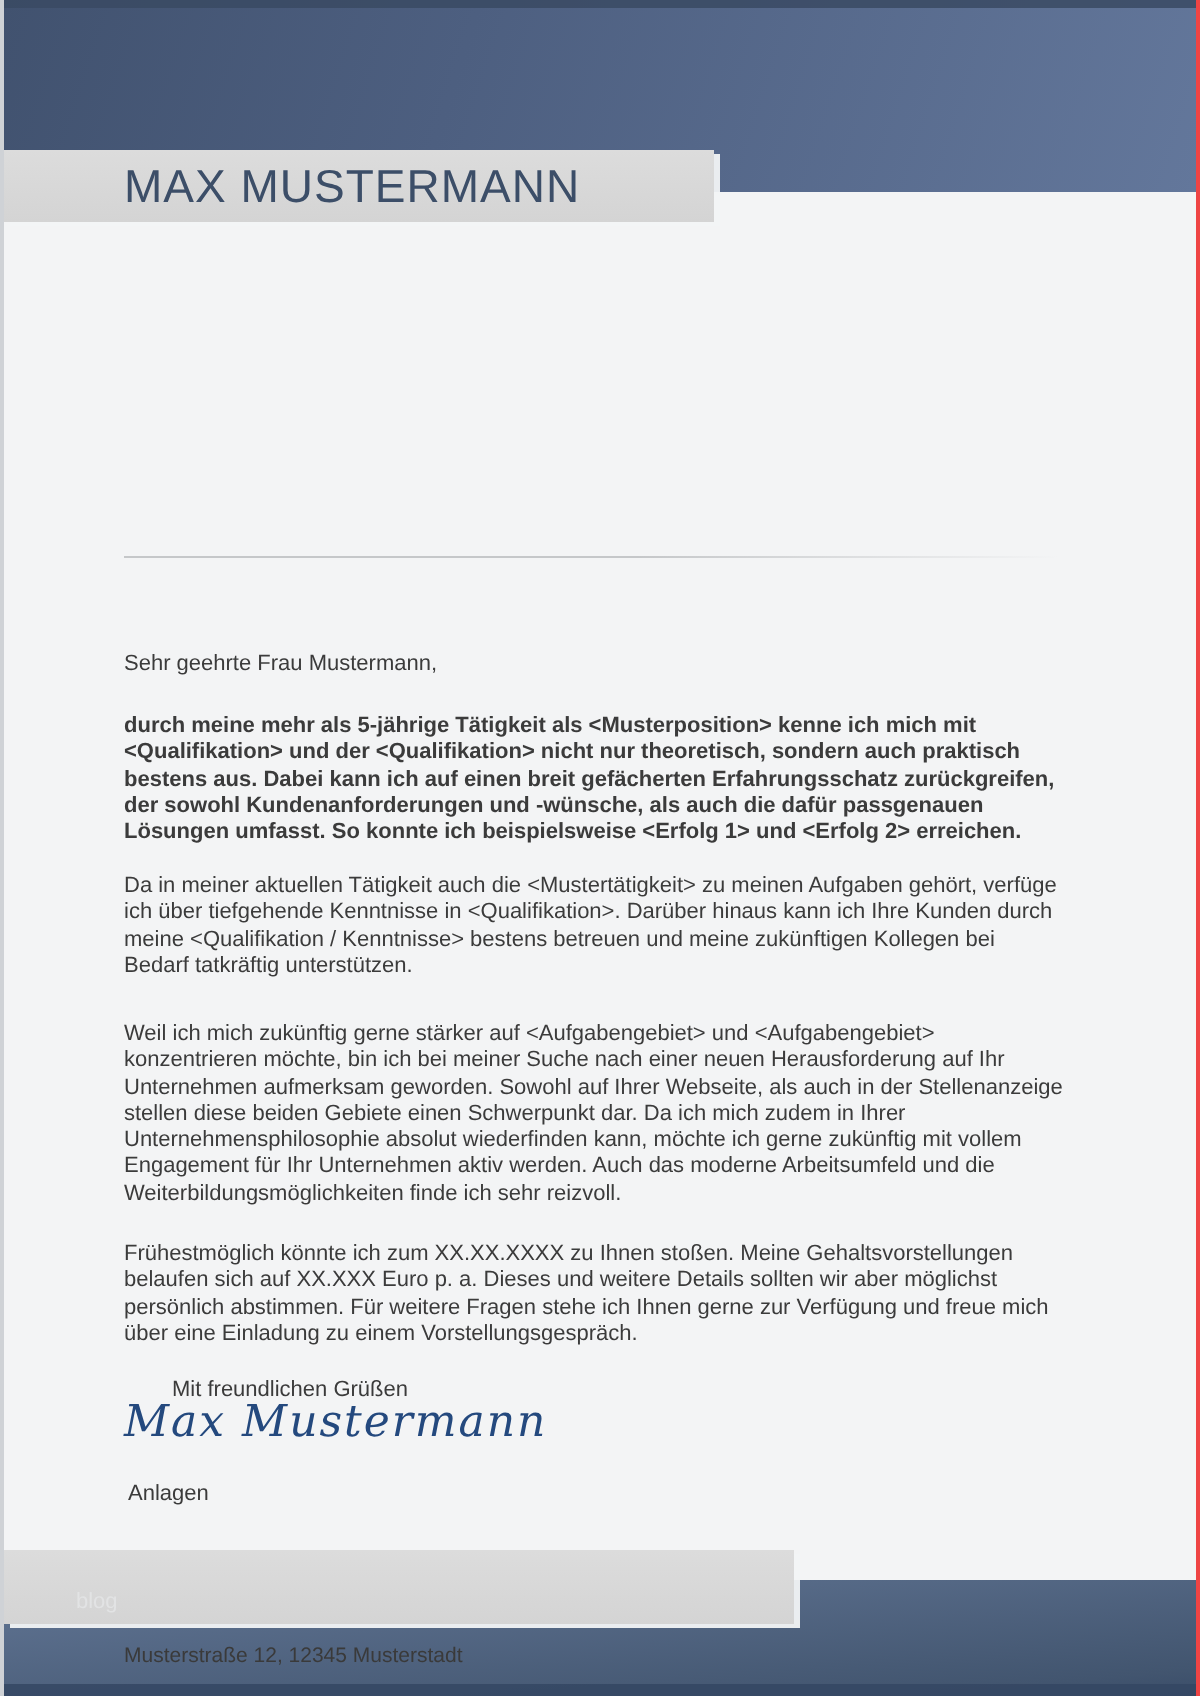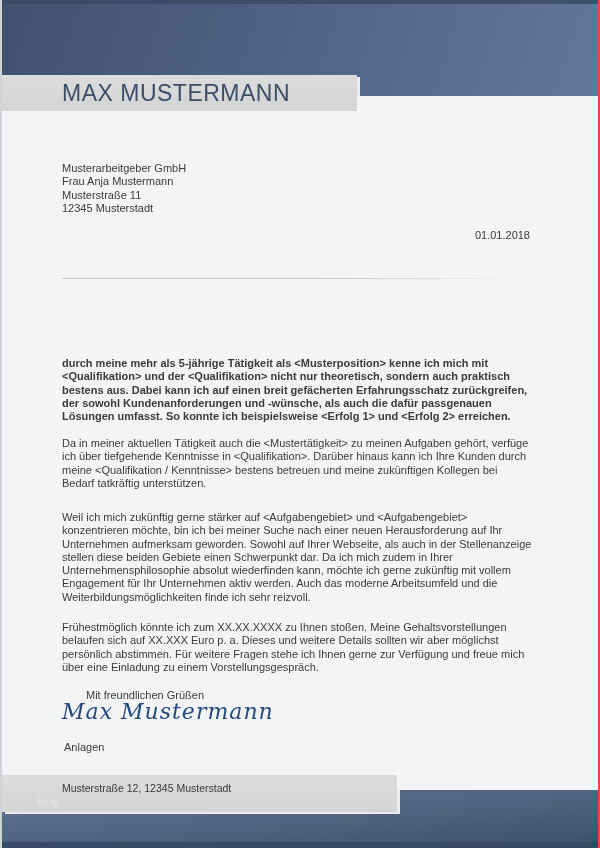--- a/index.html
+++ b/index.html
@@ -78,54 +78,48 @@
     background:#344763;opacity:.85;
   }
   .footer-bar{
     position:absolute;left:0;top:775px;width:395px;height:37px;
     background:linear-gradient(#dcdcdc,var(--footer-bar-gray,#d4d4d4));
     box-shadow:3px 2px 0 rgba(242,244,246,.95);
     box-sizing:border-box;
     padding:7px 0 0 60px;
     font-size:10.5px;line-height:13px;color:#3a3a3a;
   }
-  .footer-line{white-space:nowrap;}
+  .footer-line{white-space:nowrap;margin-top:40px;}
   .footer-line .lbl{font-weight:bold;margin-right:3px;}
   .footer-line .val{margin-right:5px;}
   .watermark{
     position:absolute;left:36px;top:20px;
     font-size:11px;color:#e2e3e4;
   }
 </style>
 </head>
 <body>
 
 <div class="page">
 
   <div class="band-header">
     <div class="band-top-strip"></div>
   </div>
 
   <div class="name-bar">
     <span>MAX MUSTERMANN</span>
   </div>
 
-  <div class="recipient txt">
-    <div>Musterarbeitgeber GmbH</div>
-    <div>Frau Anja Mustermann</div>
-    <div>Musterstraße 11</div>
-    <div>12345 Musterstadt</div>
-  </div>
 
-  <div class="date txt">01.01.2018</div>
 
   <div class="subject">
     <div class="subject-divider"></div>
   </div>
 
+  <div class="salutation txt">Sehr geehrte Frau Mustermann,</div>
 
   <p class="body-p txt p1">durch meine mehr als 5-jährige Tätigkeit als &lt;Musterposition&gt; kenne ich mich mit &lt;Qualifikation&gt; und der &lt;Qualifikation&gt; nicht nur theoretisch, sondern auch praktisch bestens aus. Dabei kann ich auf einen breit gefächerten Erfahrungsschatz zurückgreifen, der sowohl Kundenanforderungen und -wünsche, als auch die dafür passgenauen Lösungen umfasst. So konnte ich beispielsweise &lt;Erfolg 1&gt; und &lt;Erfolg 2&gt; erreichen.</p>
   <p class="body-p txt p2">Da in meiner aktuellen Tätigkeit auch die &lt;Mustertätigkeit&gt; zu meinen Aufgaben gehört, verfüge ich über tiefgehende Kenntnisse in &lt;Qualifikation&gt;. Darüber hinaus kann ich Ihre Kunden durch meine &lt;Qualifikation / Kenntnisse&gt; bestens betreuen und meine zukünftigen Kollegen bei Bedarf tatkräftig unterstützen.</p>
   <p class="body-p txt p3">Weil ich mich zukünftig gerne stärker auf &lt;Aufgabengebiet&gt; und &lt;Aufgabengebiet&gt; konzentrieren möchte, bin ich bei meiner Suche nach einer neuen Herausforderung auf Ihr Unternehmen aufmerksam geworden. Sowohl auf Ihrer Webseite, als auch in der Stellenanzeige stellen diese beiden Gebiete einen Schwerpunkt dar. Da ich mich zudem in Ihrer Unternehmensphilosophie absolut wiederfinden kann, möchte ich gerne zukünftig mit vollem Engagement für Ihr Unternehmen aktiv werden. Auch das moderne Arbeitsumfeld und die Weiterbildungsmöglichkeiten finde ich sehr reizvoll.</p>
   <p class="body-p txt p4">Frühestmöglich könnte ich zum XX.XX.XXXX zu Ihnen stoßen. Meine Gehaltsvorstellungen belaufen sich auf XX.XXX Euro p. a. Dieses und weitere Details sollten wir aber möglichst persönlich abstimmen. Für weitere Fragen stehe ich Ihnen gerne zur Verfügung und freue mich über eine Einladung zu einem Vorstellungsgespräch.</p>
 
   <div class="closing txt">Mit freundlichen Grüßen</div>
   <div class="signature">Max Mustermann</div>
   <div class="enclosures txt">Anlagen</div>
 

